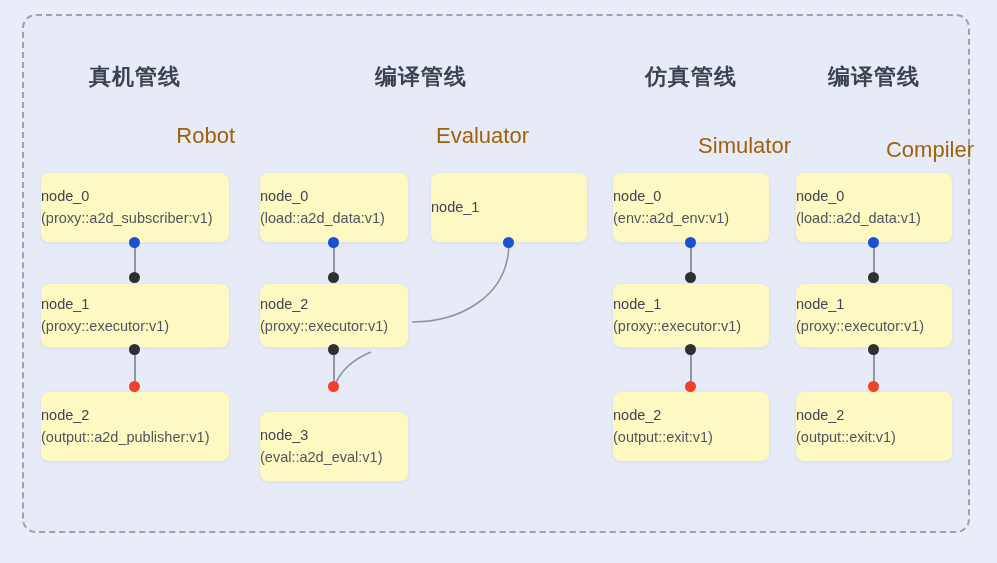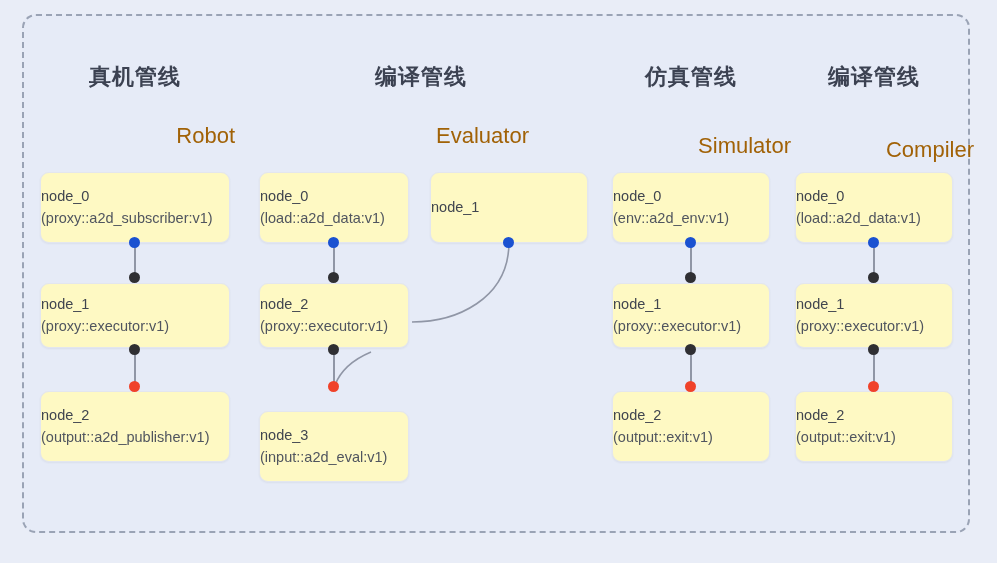--- a/index.html
+++ b/index.html
@@ -160,21 +160,21 @@
 
   <div class="node" style="left:259px; top:283px; width:150px; height:65px;">
     <div class="node-name">node_2</div>
     <div class="node-type">(proxy::executor:v1)</div>
   </div>
   <div class="port port-in-black" style="left:328px; top:272px;"></div>
   <div class="port port-out-black" style="left:328px; top:344px;"></div>
 
   <div class="node" style="left:259px; top:411px; width:150px; height:71px;">
     <div class="node-name">node_3</div>
-    <div class="node-type">(input::a2d_eval:v1)</div>
+    <div class="node-type">(eval::a2d_eval:v1)</div>
   </div>
   <div class="port port-in-red" style="left:328px; top:381px;"></div>
 
   <div class="col-title" style="left:591px; top:62px; width:200px;">仿真管线</div>
   <div class="col-subtitle" style="left:591px; top:133px; width:200px;">Simulator</div>
 
   <div class="node" style="left:612px; top:172px; width:158px; height:71px;">
     <div class="node-name">node_0</div>
     <div class="node-type">(env::a2d_env:v1)</div>
   </div>

